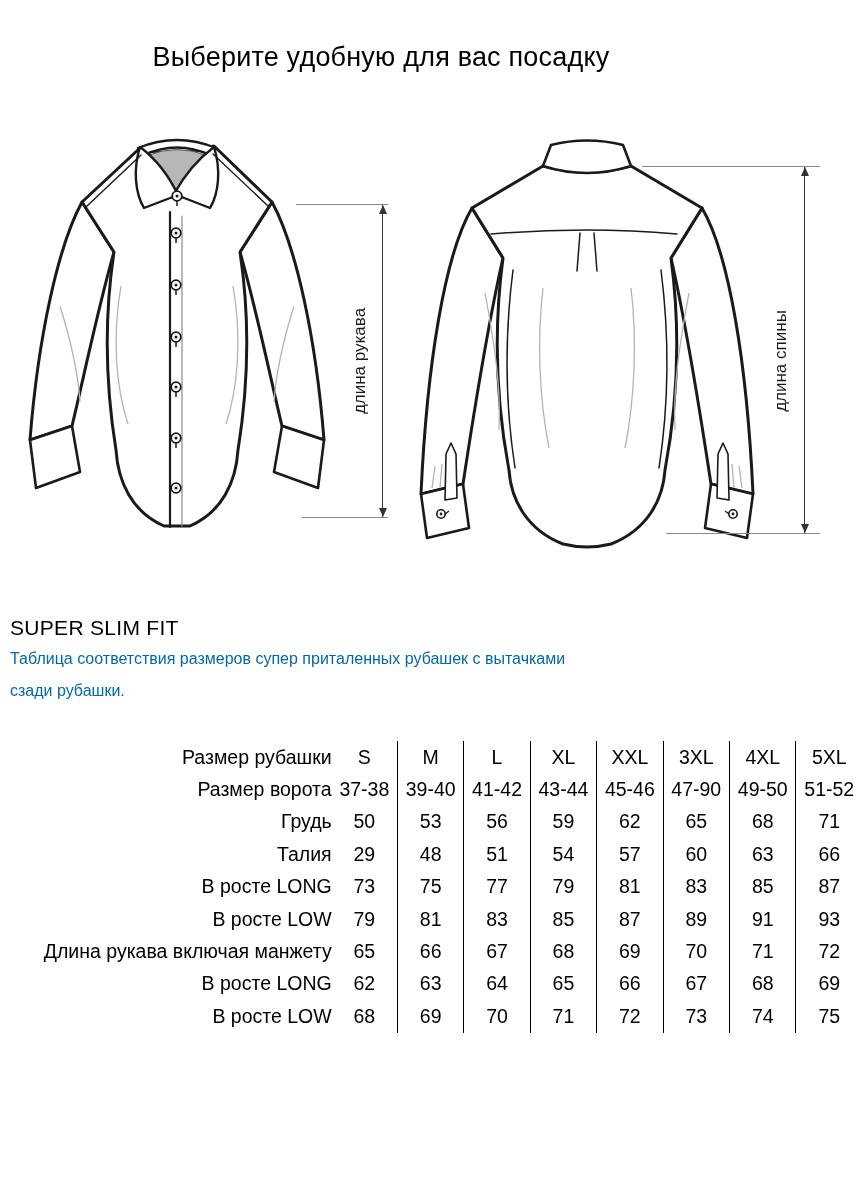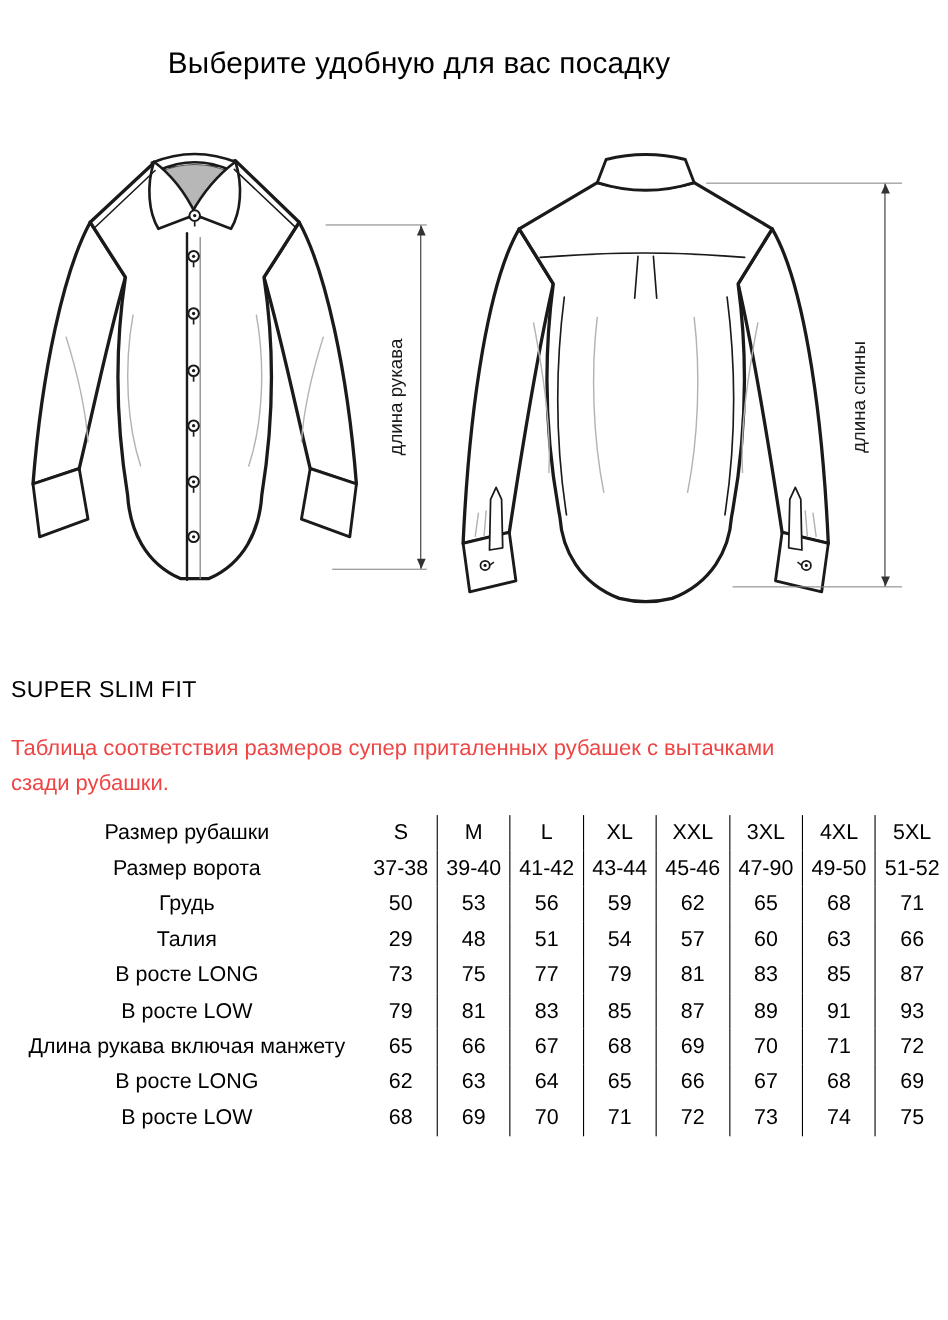--- a/index.html
+++ b/index.html
@@ -21,29 +21,29 @@
   .arr.up{border-bottom:9px solid #333;}
   .arr.down{border-top:9px solid #333;}
   .dim-label{
     position:absolute;white-space:nowrap;font-size:17px;color:#1a1a1a;
     transform:translate(-50%,-50%) rotate(-90deg);
   }
   .fit-heading{
     position:absolute;left:10px;top:616px;font-size:21px;font-weight:400;color:#000;letter-spacing:0.3px;
   }
   .fit-description{
-    position:absolute;left:10px;top:664px;width:820px;font-size:20px;line-height:32px;color:#ef4444;
+    position:absolute;left:10px;top:643px;width:820px;font-size:16px;line-height:32px;color:#0369a1;
   }
   table.size-table{
     position:absolute;left:8px;top:741px;border-collapse:collapse;table-layout:fixed;
   }
   table.size-table td{
     height:32.4px;padding:0;font-size:19.5px;color:#000;vertical-align:middle;
   }
-  td.lbl{width:328px;text-align:center;padding-left:2px;margin-top:40px;}
+  td.lbl{width:328px;text-align:right;padding-left:2px;margin-top:40px;}
   td.val{width:66px;text-align:center;}
   tr td:nth-child(n+3){border-left:1px solid #000;}
 </style>
 </head>
 <body>
 
 <div class="page-title">Выберите удобную для вас посадку</div>
 
 <svg id="front-svg" class="drawing" width="320" height="428" viewBox="0 0 320 428">
   <g stroke="#1a1a1a" fill="#ffffff" stroke-linejoin="round" stroke-linecap="round">

